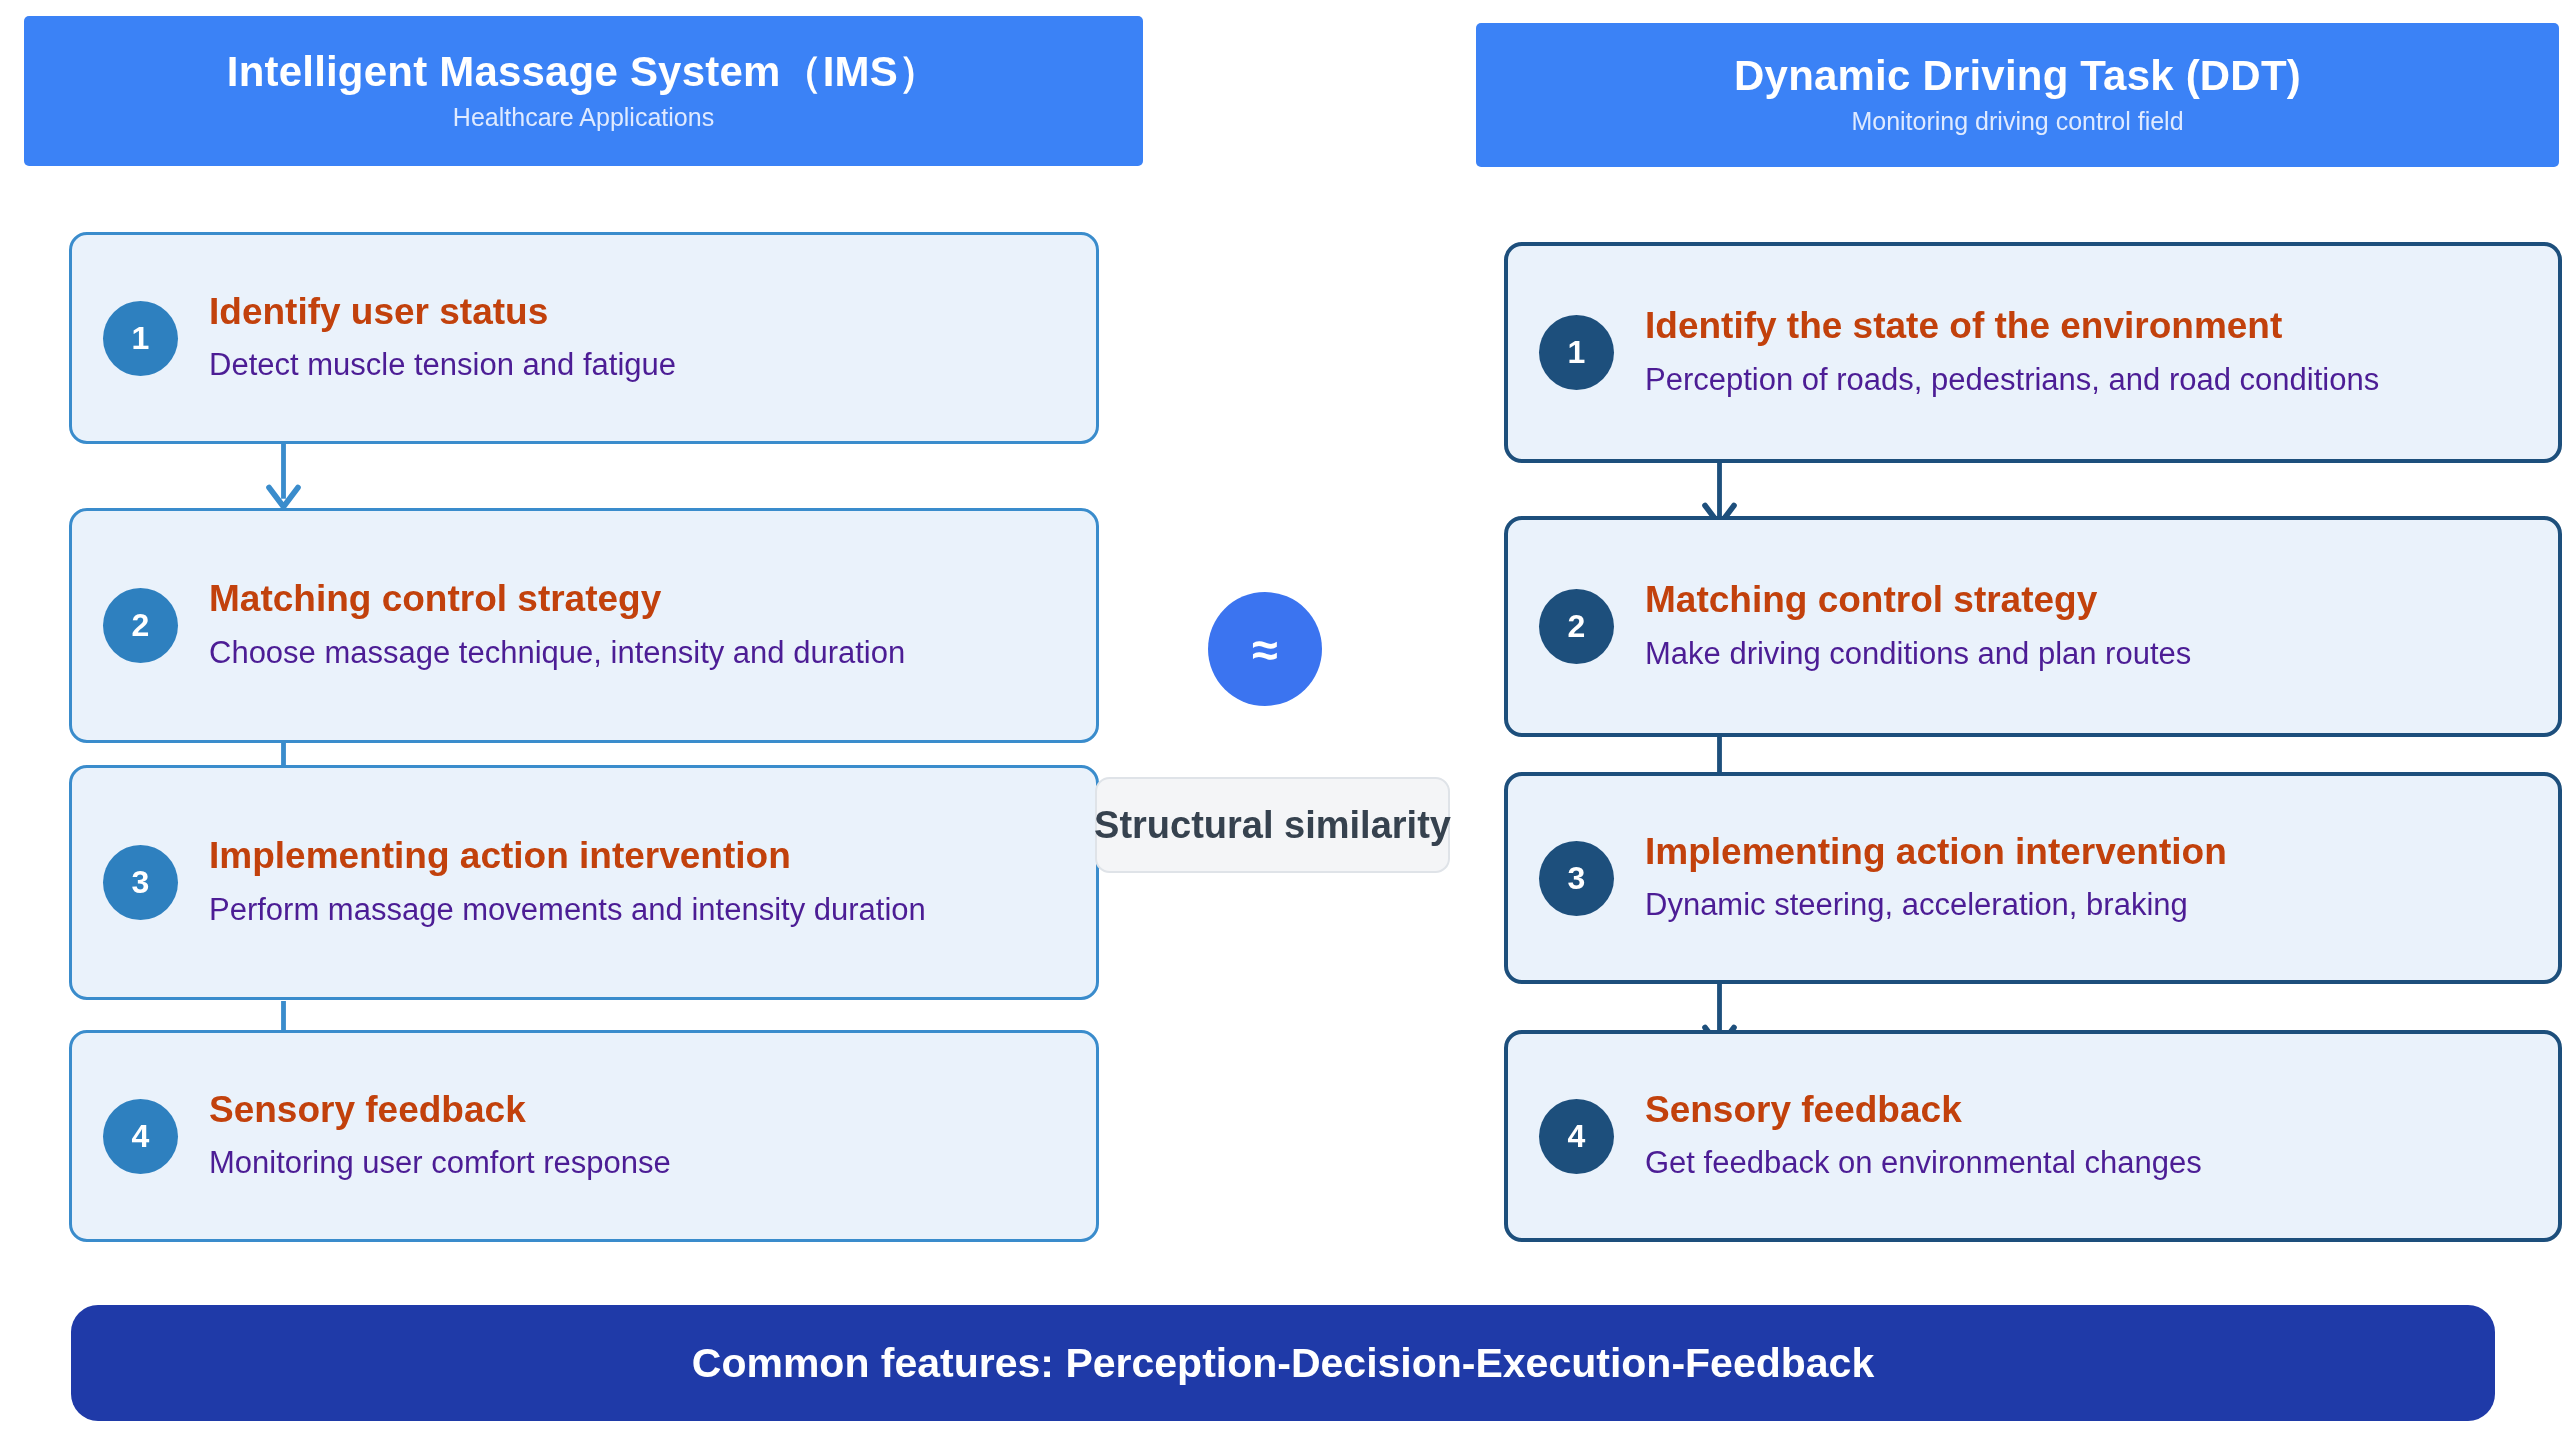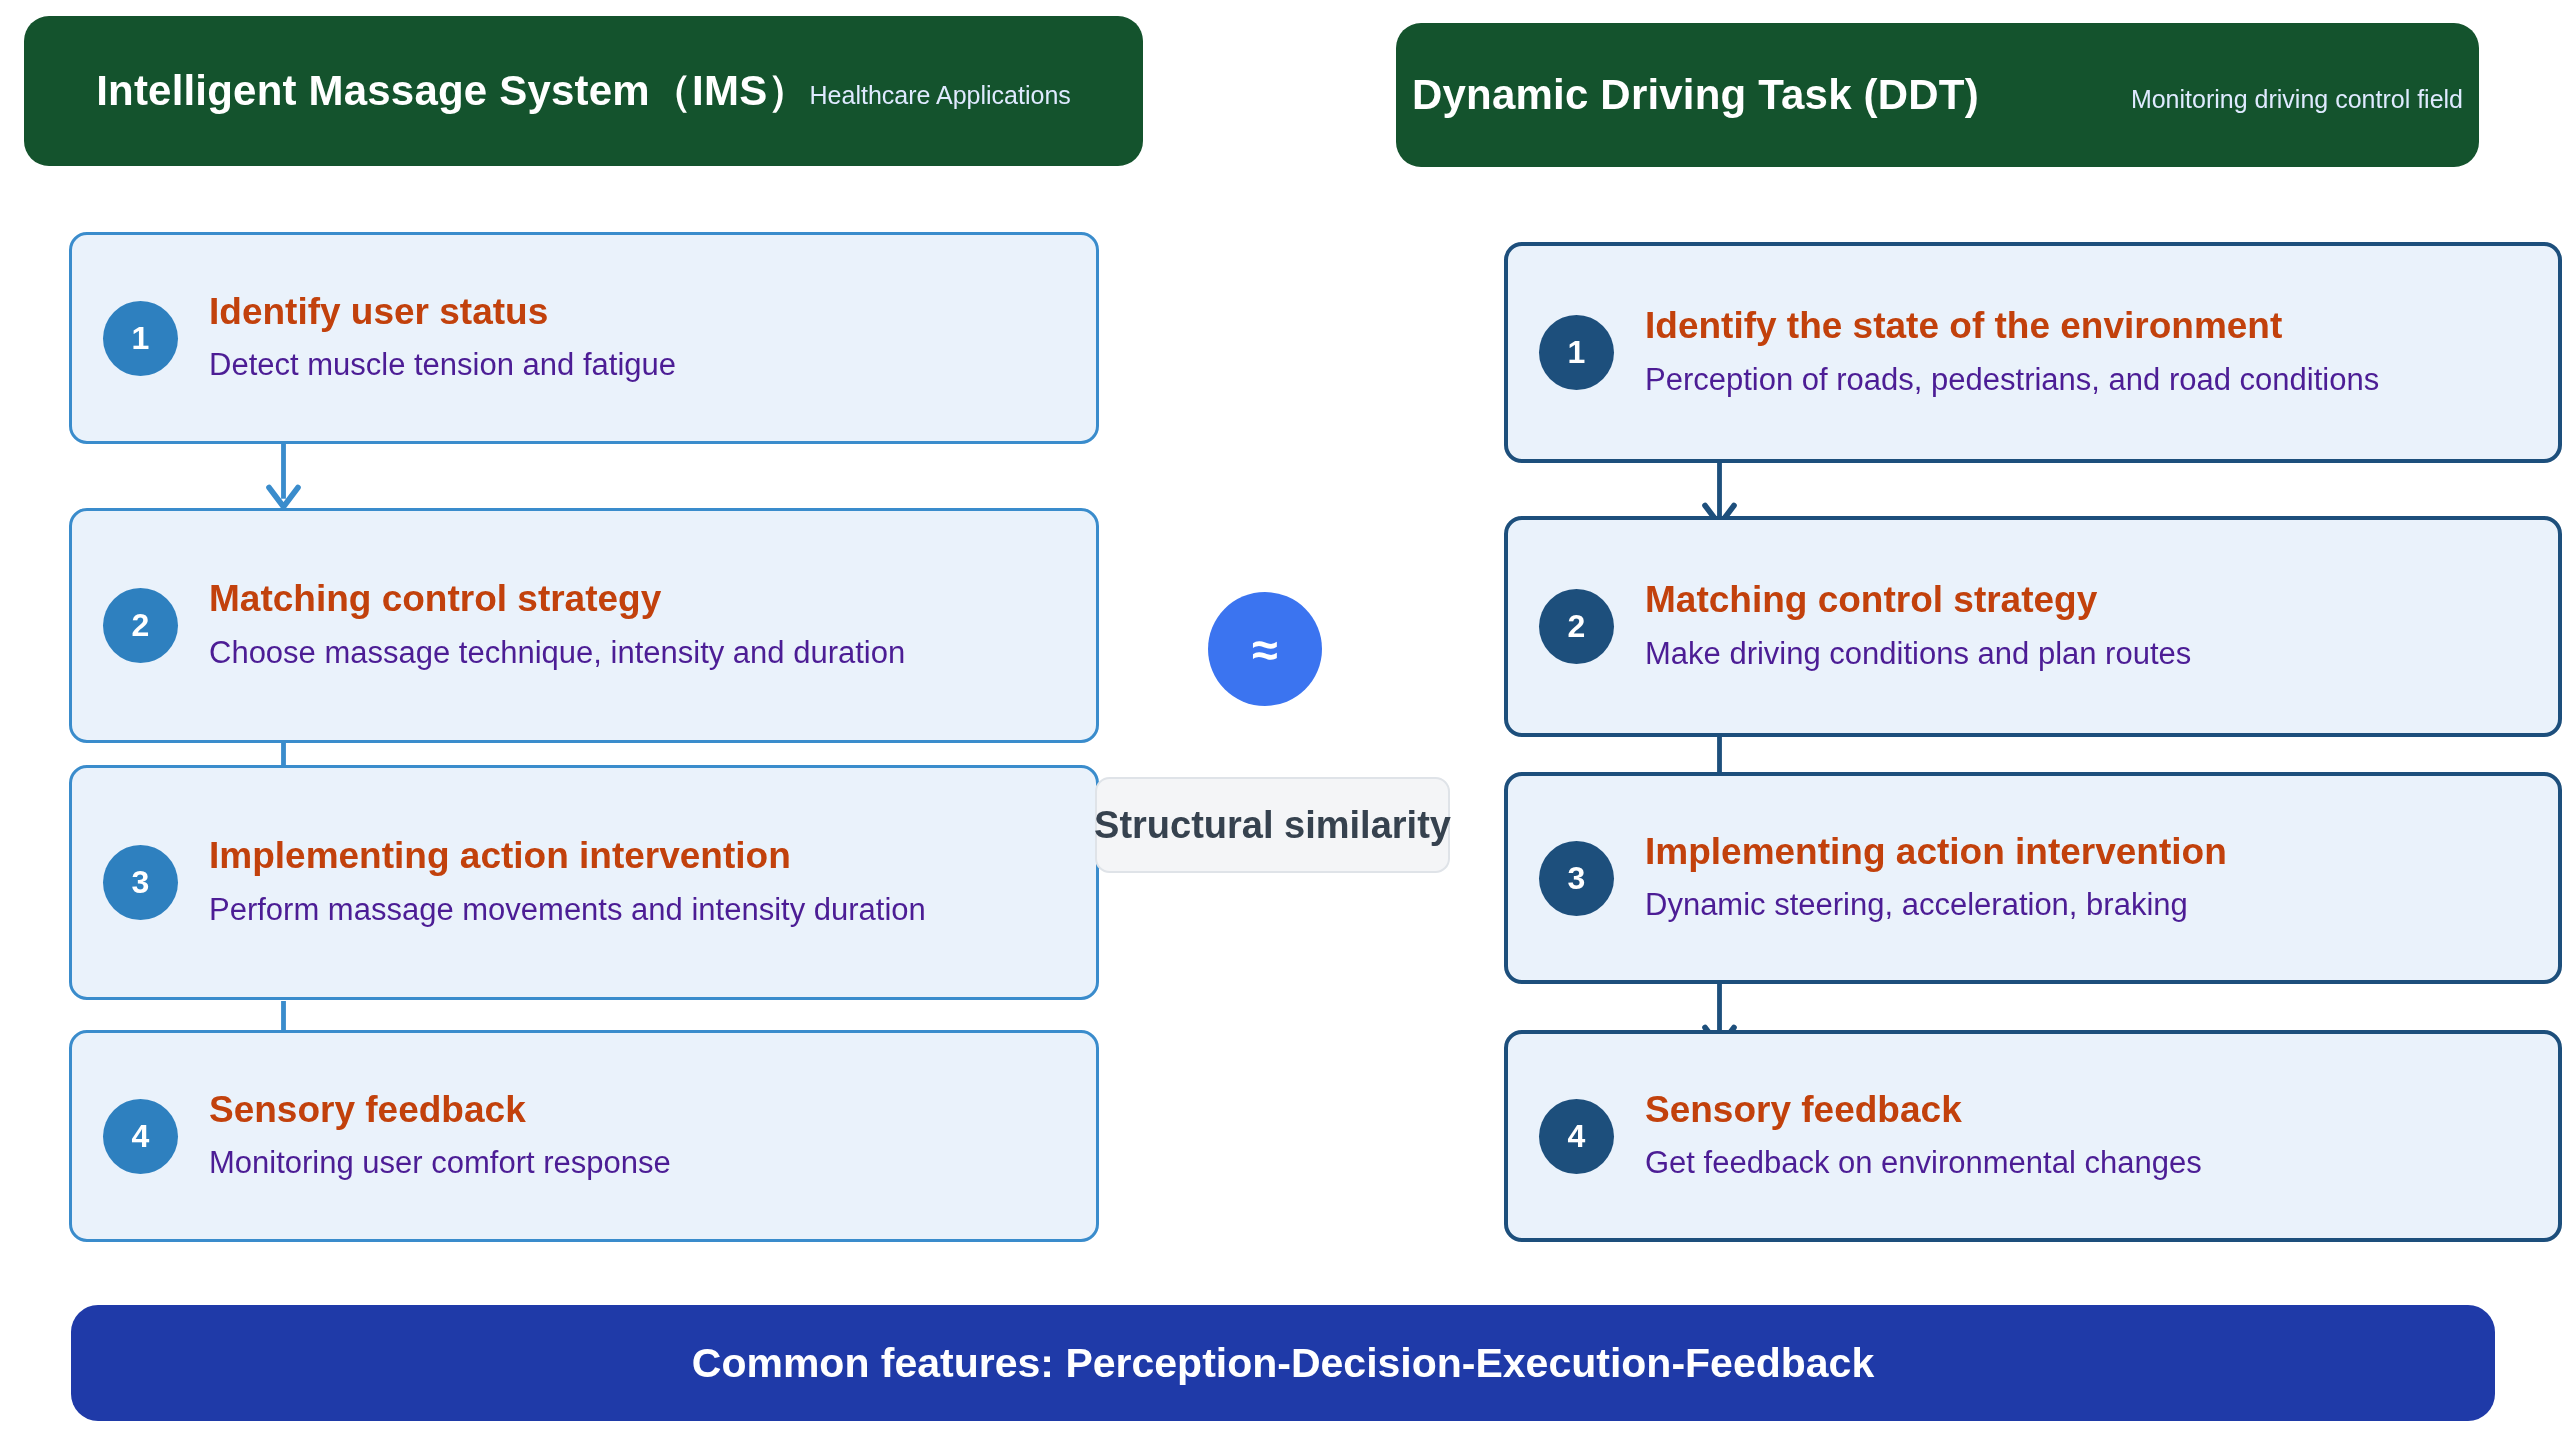--- a/index.html
+++ b/index.html
@@ -16,25 +16,25 @@
   }
 
   .diagram {
     position: absolute;
     inset: 0;
   }
 
   
   .col-header {
     position: absolute;
-    border-radius: 25px;
-    background: #14532d;
-    color: #ffffff;
-    display: flex;
-    flex-direction: row;
+    border-radius: 5px;
+    background: #3b82f6;
+    color: #ffffff;
+    display: flex;
+    flex-direction: column;
     align-items: center;
     justify-content: center;
     box-sizing: border-box;
     padding: 11.4px 16px;
   }
   .col-header .ch-title {
     font-size: 42px;
     font-weight: bold;
     letter-spacing: 0.2px;
     line-height: 1.05;
@@ -42,21 +42,21 @@
   }
   .col-header .ch-sub {
     font-size: 25px;
     font-weight: normal;
     color: #dfeaff;
     margin-top: 8px;
     white-space: nowrap;
   }
 
   #header-left  { left: 24px;   top: 16px; width: 1119px; height: 150px; }
-  #header-right { left: 1396px; top: 23px; width: 1083px; height: 144px; justify-content: space-between; }
+  #header-right { left: 1476px; top: 23px; width: 1083px; height: 144px; }
 
   
   .card {
     position: absolute;
     box-sizing: border-box;
     background: #eaf2fb;
     border-radius: 18px;
     display: flex;
     align-items: center;
     padding-left: 31px;

